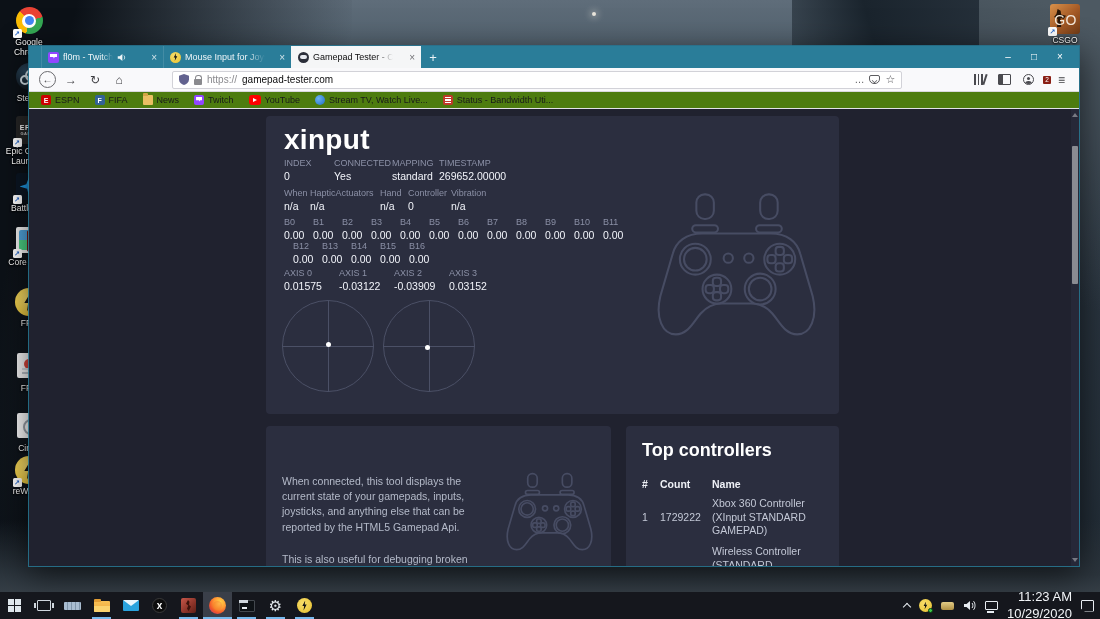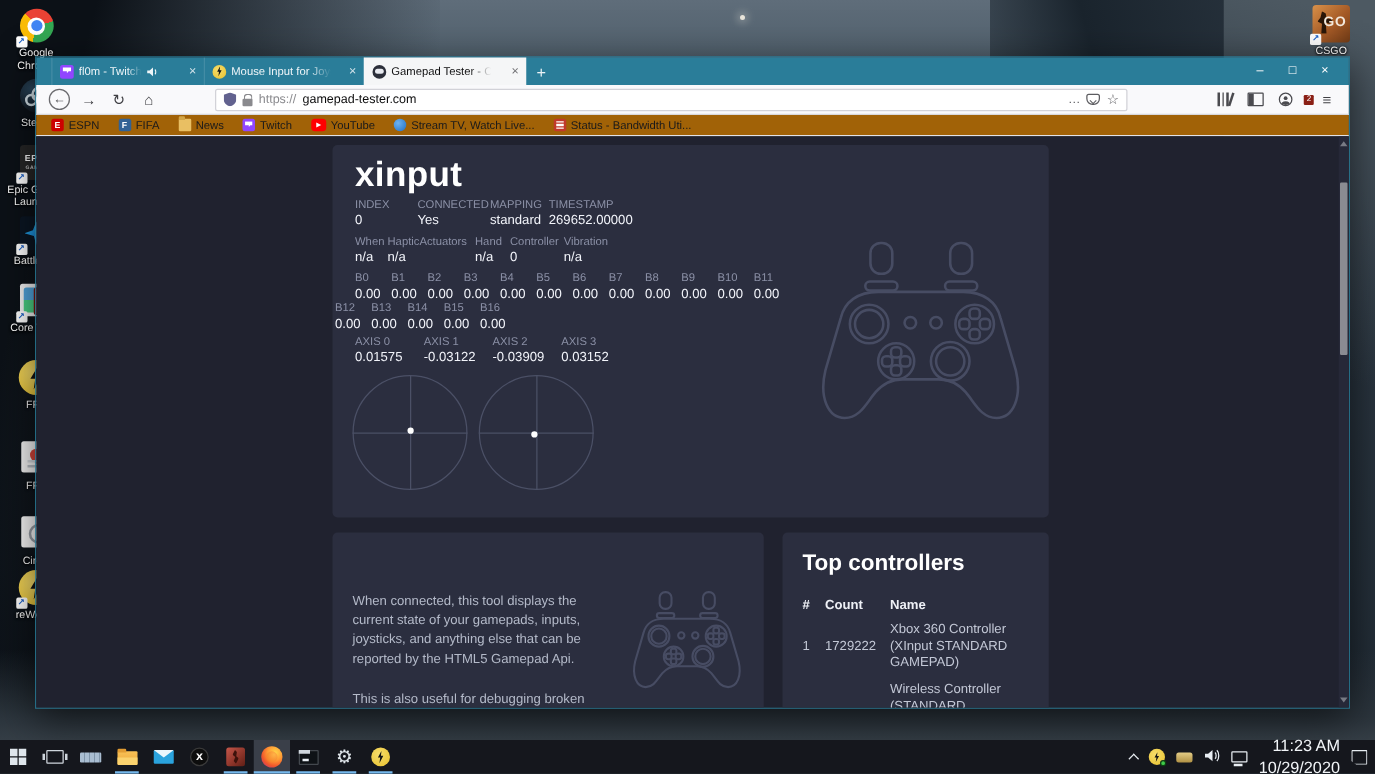--- a/index.html
+++ b/index.html
@@ -32,21 +32,21 @@
   .ic-coretemp::after{content:"";position:absolute;left:11px;top:3px;width:4px;height:20px;background:#c0271d;border-radius:2px;border:1px solid #7d170f}
   .ic-bolt{width:28px;height:28px;margin:0 auto;border-radius:50%;background:radial-gradient(circle at 40% 35%,#f7dd6b,#ecc93f 70%);display:flex;align-items:center;justify-content:center}
   .bolt{width:13px;height:19px;background:#141414;clip-path:polygon(62% 0,14% 55%,44% 55%,34% 100%,86% 40%,54% 40%)}
   .ic-fps2{width:25px;height:25px;margin:1px auto;background:#f6f6f6;border-radius:2px;position:relative}
   .ic-fps2::before{content:"";position:absolute;left:7px;top:6px;width:10px;height:10px;border-radius:50% 50% 50% 0;background:#d6453a;transform:rotate(-45deg)}
   .ic-fps2::after{content:"";position:absolute;left:5px;bottom:4px;width:15px;height:2px;background:#b9bfc6;box-shadow:0 -4px 0 #d4d9de}
   .ic-circle{width:25px;height:25px;margin:1px auto;background:#fbfbfb;border-radius:2px;position:relative}
   .ic-circle::before{content:"";position:absolute;left:6px;top:6px;width:12px;height:12px;border:2px solid #9aa0a8;border-radius:50%}
   .ic-csgo{width:30px;height:30px;margin:0 auto;border-radius:3px;background:linear-gradient(135deg,#d9914a 0%,#a55a26 55%,#6e3a16 100%);position:relative;overflow:hidden}
   .ic-csgo::before{content:"";position:absolute;left:4px;top:5px;width:12px;height:18px;background:#2a1708;clip-path:polygon(30% 0,55% 10%,60% 30%,100% 38%,80% 55%,55% 50%,60% 100%,25% 100%,30% 55%,0 45%,20% 28%)}
-  .ic-csgo .go{position:absolute;right:3px;top:8px;color:#f3e9dc;font-size:11px;font-weight:bold;letter-spacing:.5px}
+  .ic-csgo .go{position:absolute;right:3px;top:8px;color:#f3e9dc;font-size:14px;font-weight:normal;letter-spacing:.5px}
   
   .window{position:absolute;left:28px;top:45px;width:1052px;height:522px;box-shadow:0 8px 30px rgba(0,0,0,.6);border:1px solid rgba(38,115,142,.9)}
   .titlebar{height:22px;background:#2a7d99;display:flex;align-items:flex-end;position:relative}
   .tabs{display:flex;height:22px;margin-left:12px}
   .tab{display:flex;align-items:center;gap:4px;padding:0 6px;height:22px;color:#eef5f8;font-size:9px;cursor:pointer;border-left:1px solid rgba(255,255,255,.12)}
   .tab.active{background:#f5f6f7;color:#0c0c0d}
   .tab-title{white-space:nowrap;overflow:hidden;max-width:80px;-webkit-mask-image:linear-gradient(90deg,#000 78%,transparent);mask-image:linear-gradient(90deg,#000 78%,transparent)}
   .tab-close{font-size:10px;opacity:.85;margin-left:auto;cursor:pointer}
   .newtab{width:24px;height:22px;color:#eaf3f6;font-size:13px;display:flex;align-items:center;justify-content:center;cursor:pointer}
   .fav{width:11px;height:11px;flex:0 0 auto;border-radius:2px;position:relative;display:flex;align-items:center;justify-content:center}
@@ -78,21 +78,21 @@
   .sidebar-ic{width:13px;height:11px;border:1.2px solid #4a4a4f;border-radius:1px;position:relative;cursor:pointer}
   .sidebar-ic::before{content:"";position:absolute;left:0;top:0;bottom:0;width:4px;background:#4a4a4f}
   .account{width:11px;height:11px;border-radius:50%;border:1.2px solid #4a4a4f;position:relative;overflow:hidden;cursor:pointer}
   .account::before{content:"";position:absolute;left:3.2px;top:1.5px;width:3px;height:3px;border-radius:50%;background:#4a4a4f}
   .account::after{content:"";position:absolute;left:1.2px;top:5.5px;width:7px;height:6px;border-radius:50%;background:#4a4a4f}
   .abp{width:13px;height:13px;background:#df4b38;clip-path:polygon(30% 0,70% 0,100% 30%,100% 70%,70% 100%,30% 100%,0 70%,0 30%);position:relative;cursor:pointer}
   .abp-wrap{position:relative}
   .abp-badge{position:absolute;top:-4px;right:-5px;background:#8a1f15;color:#fff;font-size:6.5px;line-height:1;padding:1px 2px;border-radius:1px}
   .menu-ic{color:#3f3f43;font-size:12px;cursor:pointer}
   
-  .bookmarks{height:17px;background:#a16207;border-bottom:1px solid #e2e2e6;display:flex;align-items:center;gap:15px;padding:0 12px;font-size:9px;color:#19191b}
+  .bookmarks{height:17px;background:#4d7c0f;border-bottom:1px solid #e2e2e6;display:flex;align-items:center;gap:15px;padding:0 12px;font-size:9px;color:#19191b}
   .bm{display:flex;align-items:center;gap:4px;cursor:pointer;white-space:nowrap}
   .bm-ic{width:10px;height:10px;border-radius:2px;display:flex;align-items:center;justify-content:center;color:#fff;font-size:7px;font-weight:bold;flex:0 0 auto}
   .bm-espn{background:#cc0000}.bm-fifa{background:#326295}
   .bm-news{background:#e9bf63;border-radius:1px;position:relative}
   .bm-news::before{content:"";position:absolute;top:-2px;left:0;width:5px;height:2.5px;background:#d2a546;border-radius:1px 1px 0 0}
   .bm-twitch{background:#9146ff;position:relative}
   .bm-twitch::before{content:"";position:absolute;left:2px;top:2px;width:6px;height:4.5px;background:#fff;clip-path:polygon(0 0,100% 0,100% 70%,70% 70%,50% 100%,50% 70%,0 70%)}
   .bm-yt{background:#f00;border-radius:3px;width:12px}
   .bm-yt::before{content:"";width:0;height:0;border-left:4px solid #fff;border-top:2.5px solid transparent;border-bottom:2.5px solid transparent}
   .bm-stream{background:radial-gradient(circle at 35% 35%,#6db3f2,#1f6dc2);border-radius:50%}
@@ -442,21 +442,21 @@
           <div style="width:29px">
               <div class="lbl">B10</div>
               <div class="val">0.00</div>
             </div>
           <div style="width:29px">
               <div class="lbl">B11</div>
               <div class="val">0.00</div>
             </div>
         </div>
 
-        <div class="frow" style="position:absolute;left:2px;top:125px">
+        <div class="frow" style="position:absolute;left:27px;top:125px">
           <div style="width:29px">
               <div class="lbl">B12</div>
               <div class="val">0.00</div>
             </div>
           <div style="width:29px">
               <div class="lbl">B13</div>
               <div class="val">0.00</div>
             </div>
           <div style="width:29px">
               <div class="lbl">B14</div>

